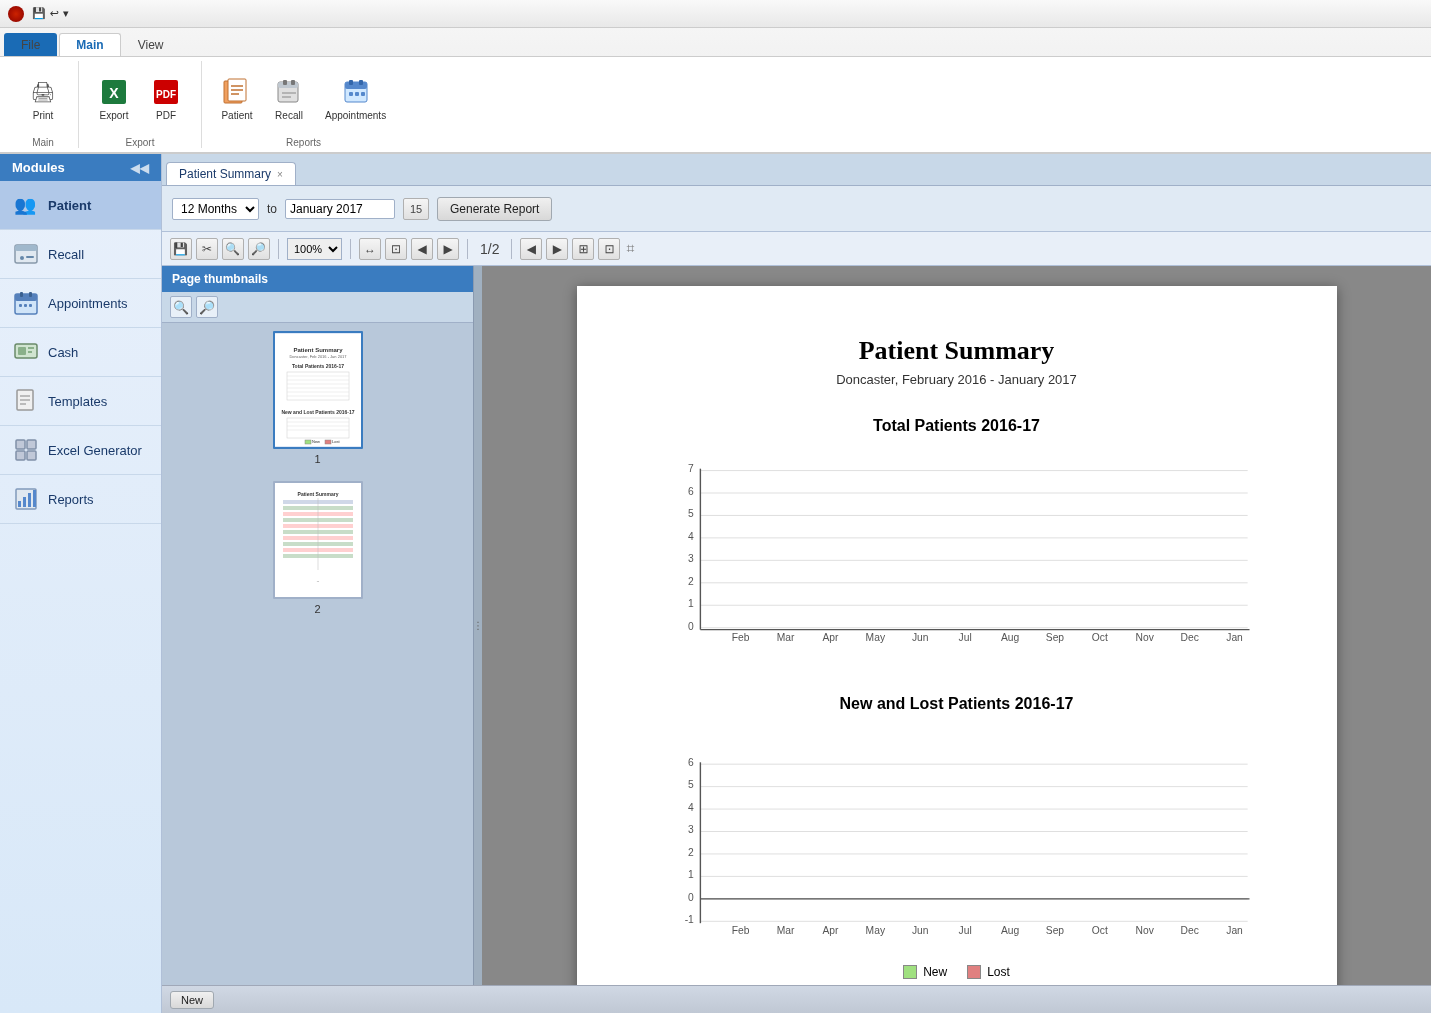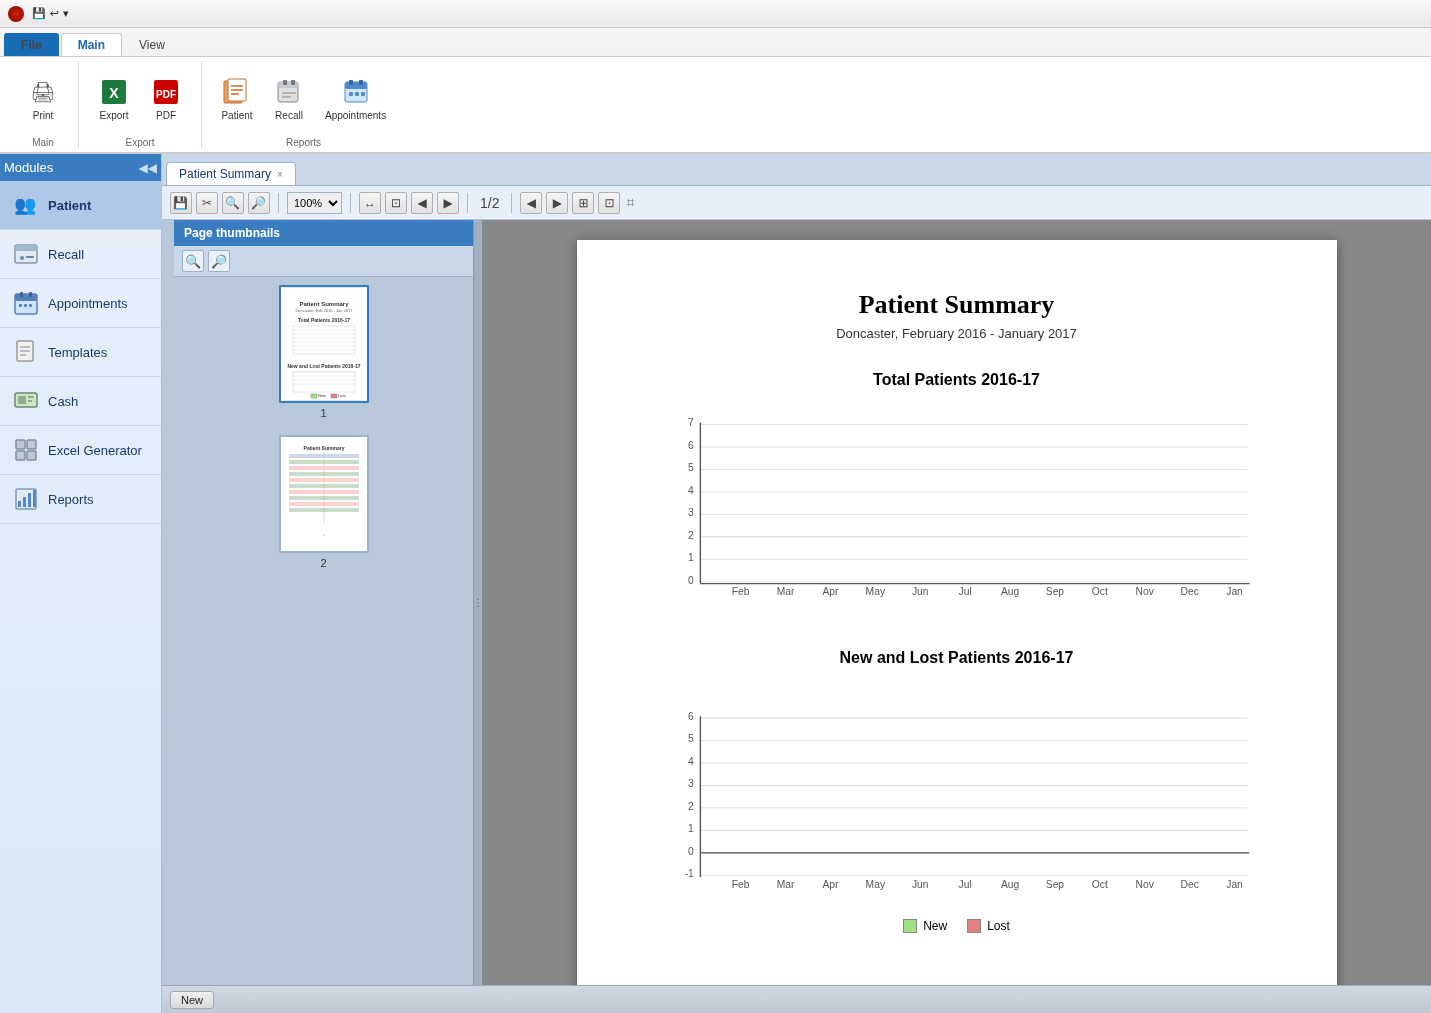--- a/index.html
+++ b/index.html
@@ -48,21 +48,21 @@
       border-color: #ccc;
       font-weight: 600;
       color: #1a6bb5;
     }
     .ribbon-tab:not(.active) { color: #444; }
     .ribbon-file {
       background: #1a6bb5;
       color: #fff;
       padding: 4px 16px;
       font-size: 12px;
-      font-weight: 700;
+      font-weight: 400;
       border-radius: 3px 3px 0 0;
       margin-right: 2px;
     }
     .ribbon-content {
       background: #fff;
       border-top: 1px solid #ccc;
       display: flex;
       align-items: stretch;
       padding: 4px 8px;
       height: 96px;
@@ -127,22 +127,22 @@
       background: linear-gradient(to bottom, #e8f0fb, #d8e8f8);
       border-right: 1px solid #b0c0d8;
       display: flex;
       flex-direction: column;
       flex-shrink: 0;
     }
     .sidebar-header {
       background: #3a7cc0;
       color: #fff;
       font-size: 13px;
-      font-weight: 400;
-      padding: 6px 4px;
+      font-weight: 700;
+      padding: 6px 12px;
       display: flex;
       align-items: center;
       justify-content: space-between;
     }
     .sidebar-collapse-btn {
       cursor: pointer;
       font-size: 12px;
       color: #cde;
       user-select: none;
     }
@@ -267,21 +267,20 @@
 
     
     .thumbnails-panel {
       width: 312px;
       background: #b8c8da;
       border-right: 1px solid #8a9ab0;
       display: flex;
       flex-direction: column;
       flex-shrink: 0;
       overflow-y: auto;
-      padding-left: 12px;
     }
     .thumbnails-header {
       background: #3a7cc0;
       color: #fff;
       font-size: 12px;
       font-weight: 600;
       padding: 6px 10px;
       display: flex;
       align-items: center;
       gap: 6px;
@@ -543,38 +542,38 @@
             <rect x="5" y="13" width="3" height="3" rx="1" fill="#5580bb"></rect>
             <rect x="10" y="13" width="3" height="3" rx="1" fill="#5580bb"></rect>
             <rect x="15" y="13" width="3" height="3" rx="1" fill="#5580bb"></rect>
           </svg>
       </div>
       <span>Appointments</span>
     </div>
     <div class="sidebar-item">
       <div class="sidebar-item-icon">
         <svg width="24" height="24" viewBox="0 0 24 24">
+            <rect x="1" y="4" width="22" height="14" rx="2" fill="#d0e4d0" stroke="#6a8a6a" stroke-width="1.5"></rect>
+            <rect x="4" y="7" width="8" height="8" rx="1" fill="#8ab08a"></rect>
+            <line x1="14" y1="8" x2="20" y2="8" stroke="#8ab08a" stroke-width="2"></line>
+            <line x1="14" y1="12" x2="18" y2="12" stroke="#8ab08a" stroke-width="2"></line>
+          </svg>
+      </div>
+      <span>Cash</span>
+    </div>
+    <div class="sidebar-item">
+      <div class="sidebar-item-icon">
+        <svg width="24" height="24" viewBox="0 0 24 24">
             <rect x="3" y="1" width="16" height="20" rx="1" fill="#f0f0f0" stroke="#999" stroke-width="1.5"></rect>
             <line x1="6" y1="7" x2="16" y2="7" stroke="#aaa" stroke-width="1.5"></line>
             <line x1="6" y1="11" x2="16" y2="11" stroke="#aaa" stroke-width="1.5"></line>
             <line x1="6" y1="15" x2="12" y2="15" stroke="#aaa" stroke-width="1.5"></line>
           </svg>
       </div>
       <span>Templates</span>
-    </div>
-    <div class="sidebar-item">
-      <div class="sidebar-item-icon">
-        <svg width="24" height="24" viewBox="0 0 24 24">
-            <rect x="1" y="4" width="22" height="14" rx="2" fill="#d0e4d0" stroke="#6a8a6a" stroke-width="1.5"></rect>
-            <rect x="4" y="7" width="8" height="8" rx="1" fill="#8ab08a"></rect>
-            <line x1="14" y1="8" x2="20" y2="8" stroke="#8ab08a" stroke-width="2"></line>
-            <line x1="14" y1="12" x2="18" y2="12" stroke="#8ab08a" stroke-width="2"></line>
-          </svg>
-      </div>
-      <span>Cash</span>
     </div>
     <div class="sidebar-item">
       <div class="sidebar-item-icon">
         <svg width="24" height="24" viewBox="0 0 24 24">
             <rect x="2" y="2" width="9" height="9" rx="1" fill="#c0c8d8" stroke="#8090a8" stroke-width="1.5"></rect>
             <rect x="13" y="2" width="9" height="9" rx="1" fill="#c0c8d8" stroke="#8090a8" stroke-width="1.5"></rect>
             <rect x="2" y="13" width="9" height="9" rx="1" fill="#c0c8d8" stroke="#8090a8" stroke-width="1.5"></rect>
             <rect x="13" y="13" width="9" height="9" rx="1" fill="#c0c8d8" stroke="#8090a8" stroke-width="1.5"></rect>
           </svg>
       </div>
@@ -596,20 +595,33 @@
 
   <div class="content-area">
 
     <div class="tab-bar">
       <div class="tab active">
         <span>Patient Summary</span>
         <span class="tab-close">×</span>
       </div>
     </div>
 
+    <div class="report-toolbar">
+      <select>
+        <option>12 Months</option>
+        <option>1 Month</option>
+        <option>3 Months</option>
+        <option>6 Months</option>
+        <option selected="">12 Months</option>
+      </select>
+      <label>to</label>
+      <input type="text" value="January 2017" style="width: 110px;">
+      <button class="viewer-toolbar-btn" style="width:26px; font-size:11px;">15</button>
+      <button class="generate-btn">Generate Report</button>
+    </div>
 
     <div class="viewer-toolbar">
       <div class="viewer-toolbar-btn" title="Save">💾</div>
       <div class="viewer-toolbar-btn" title="Cut">✂</div>
       <div class="viewer-toolbar-btn" title="Zoom Out">🔍</div>
       <div class="viewer-toolbar-btn" title="Zoom In">🔎</div>
       <div class="toolbar-sep"></div>
       <select class="" style="font-size:11px; height:22px; border:1px solid #a0b0c8; border-radius:0;">
         <option>50%</option>
         <option>75%</option>

